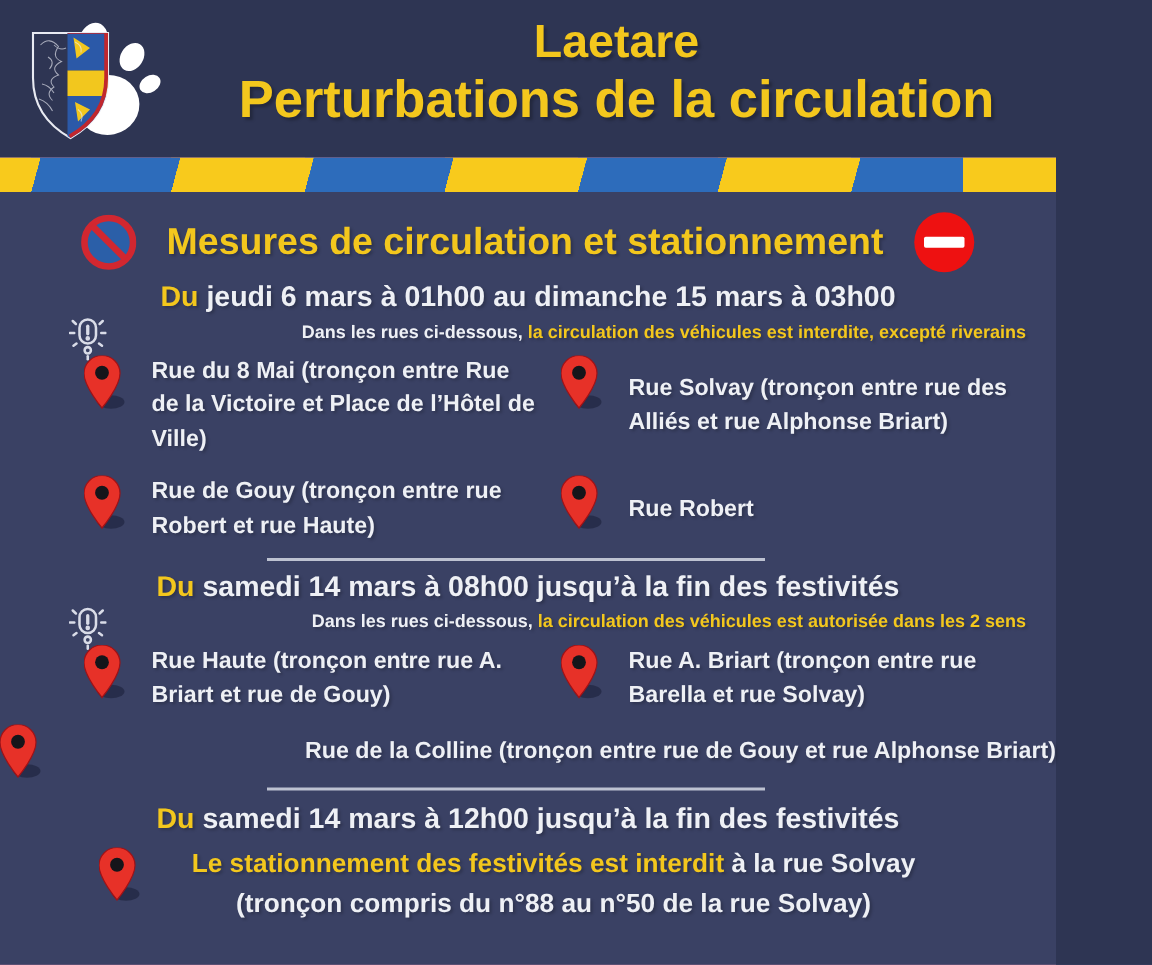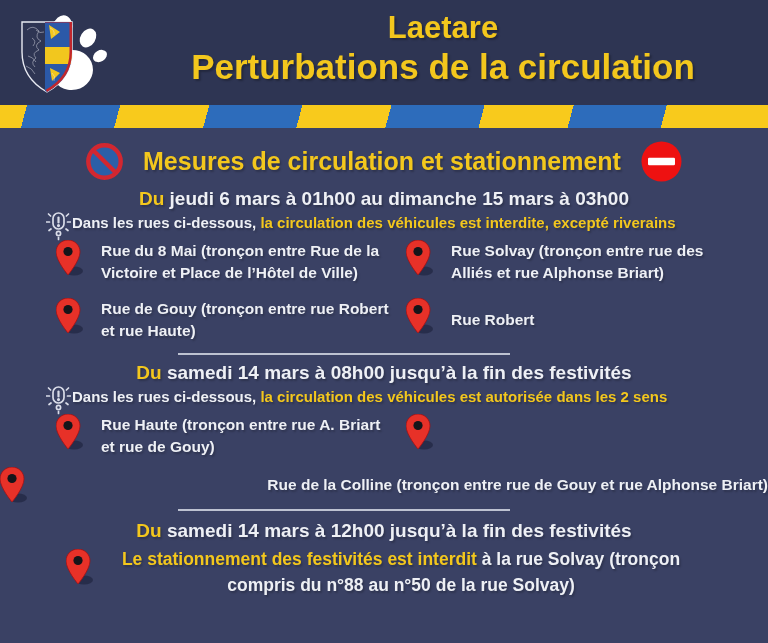--- a/index.html
+++ b/index.html
@@ -3,21 +3,21 @@
 <meta charset="utf-8">
 <style>
   html,body{margin:0;padding:0;}
   body{
     width:768px;height:643px;
     background:#2e3553;
     font-family:"Liberation Sans","DejaVu Sans",sans-serif;
     font-weight:700;
     overflow:hidden;
   }
-  .poster{position:relative;width:768px;height:643px;display:flex;flex-direction:column;background:#f9a8d4;}
+  .poster{position:relative;width:704px;height:643px;display:flex;flex-direction:column;background:#f9a8d4;}
 
   
   .header{position:relative;height:105px;background:#2e3553;flex:0 0 auto;}
   .logo{position:absolute;left:14px;top:8px;}
   .titles{padding-left:118px;padding-top:10px;text-align:center;}
   .title{color:#f3c71d;font-size:31px;line-height:36px;text-shadow:2px 2px 2px rgba(0,0,0,.25);}
   .subtitle{color:#f3c71d;font-size:35px;line-height:42px;text-shadow:2px 2px 2px rgba(0,0,0,.25);}
 
   
   .band{
@@ -35,21 +35,21 @@
 
   .heading-row{margin-top:13px;display:flex;align-items:center;justify-content:center;gap:20px;}
   .heading-text{color:#f3c71d;font-size:25px;}
 
   .date-row{text-align:center;font-size:19px;color:#eef0f5;}
   .date-row .prefix{color:#f3c71d;}
   .date-1{margin-top:6px;}
   .date-2{margin-top:7px;}
   .date-3{margin-top:9px;}
 
-  .intro-row{position:relative;margin-top:4px;text-align:left;font-size:15px;padding-left:72px;padding-right:10px;}
+  .intro-row{position:relative;margin-top:4px;text-align:right;font-size:12px;padding-left:72px;padding-right:20px;}
   .intro-row .accent{color:#f3c71d;}
   .intro-row .bulb{position:absolute;left:46px;top:-3px;}
 
   .streets{display:grid;grid-template-columns:1fr 1fr;column-gap:14px;row-gap:13px;padding:0 26px 0 56px;margin-top:9px;}
   .street-item{display:flex;align-items:flex-start;gap:17px;}
   .street-item .pin{flex:0 0 auto;margin-top:0px;}
   .street-text{font-size:15.5px;line-height:1.45;max-width:300px;align-self:center;}
   .streets .street-item:nth-child(even) .street-text{max-width:335px;}
 
   .street-center{display:flex;justify-content:space-between;align-items:center;gap:16px;margin-top:8px;}
@@ -199,20 +199,21 @@
       <div class="street-item">
         <svg class="pin" width="28" height="36" viewBox="0 0 28 36">
             <use href="#pin-icon"></use>
           </svg>
         <div class="street-text">Rue Haute (tronçon entre rue A. Briart et rue de Gouy)</div>
       </div>
       <div class="street-item">
         <svg class="pin" width="28" height="36" viewBox="0 0 28 36">
             <use href="#pin-icon"></use>
           </svg>
+        <div class="street-text">Rue A. Briart (tronçon entre rue Barella et rue Solvay)</div>
       </div>
     </div>
 
     <div class="street-center">
       <svg class="pin" width="28" height="36" viewBox="0 0 28 36">
           <use href="#pin-icon"></use>
         </svg>
       <div class="street-text">Rue de la Colline (tronçon entre rue de Gouy et rue Alphonse Briart)</div>
     </div>
 

